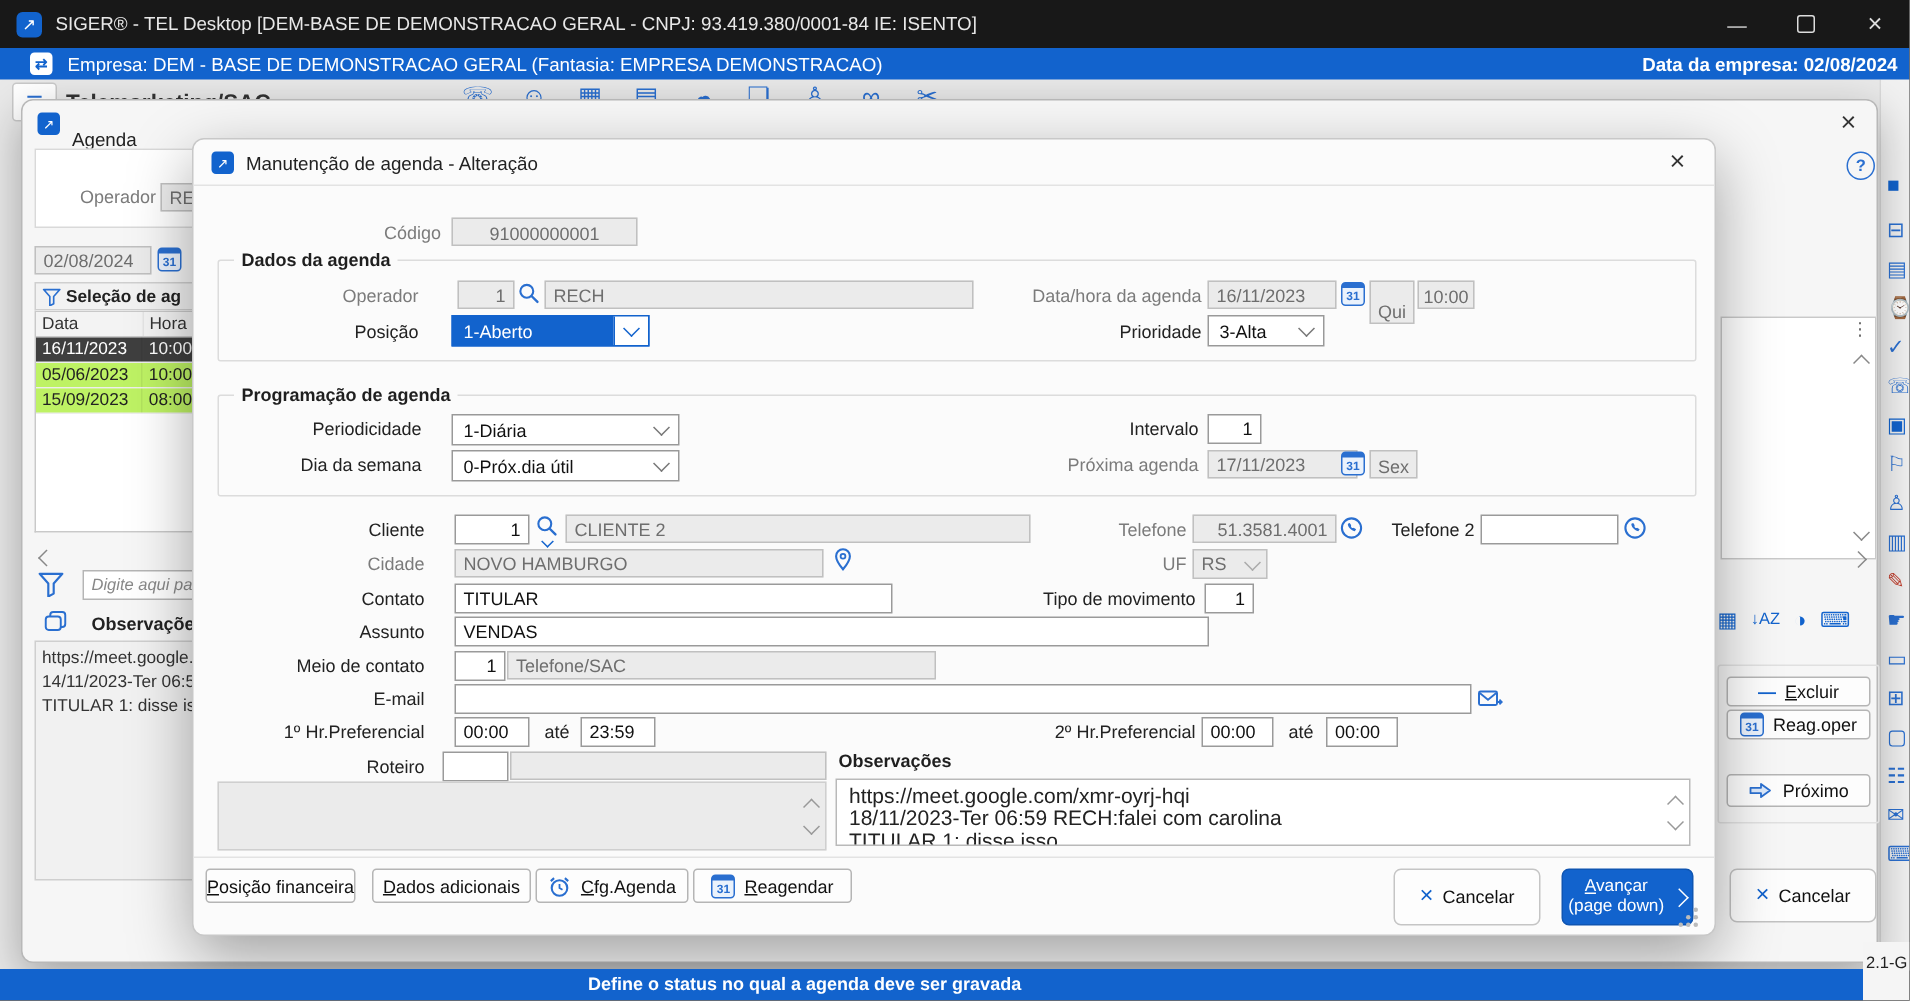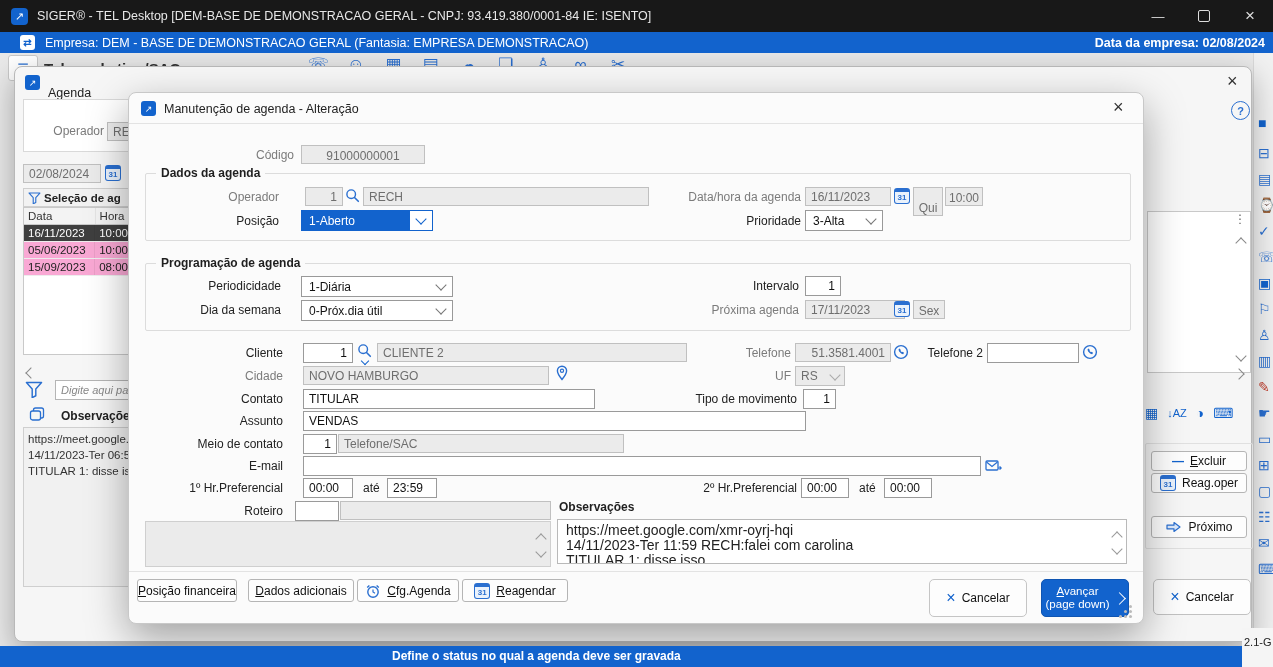--- a/index.html
+++ b/index.html
@@ -47,21 +47,21 @@
   .xglyph{color:#1263cd;font-size:16px;line-height:14px;}
   .bluebtn{background:#1263cd;border:1px solid #0f55b2;border-radius:5px;color:#fff;display:flex;align-items:center;justify-content:center;gap:6px;box-sizing:border-box;}
   .bluebtn .two{font-size:11.5px;text-align:center;line-height:13px;}
   .bluebtn .two .l1{display:block;}
   .bluebtn .two .l1::first-letter{text-decoration:underline;}
   .closex{font-size:18px;color:#333;line-height:18px;}
   
   .gwin{left:14px;top:66px;width:1236px;height:574px;background:#f6f6f6;border:1px solid #b8b8b8;border-radius:8px;box-shadow:0 10px 30px rgba(0,0,0,.30);z-index:5;}
   .gtitle{font-size:12.5px;color:#222;white-space:nowrap;}
   .gridhdr{background:#f3f3f3;border:1px solid #c9c9c9;display:flex;font-size:11.5px;color:#333;box-sizing:border-box;}
-  .gridrow{display:flex;font-size:11.5px;color:#222;background:#f9a8d4;border-bottom:1px solid #ededed;}
+  .gridrow{display:flex;font-size:11.5px;color:#222;background:#bef264;border-bottom:1px solid #ededed;}
   .gridrow.sel{background:#3f3f3f;color:#fff;}
   .cell-data{width:72px;padding:2px 0 2px 4px;box-sizing:border-box;}
   .cell-hora{width:34px;padding:2px 0 2px 4px;box-sizing:border-box;border-left:1px solid rgba(0,0,0,.06);}
   .obstxt{font-size:11.5px;color:#333;line-height:16px;white-space:nowrap;}
   .helpc{width:17px;height:17px;border:1.4px solid #2a6fd0;border-radius:50%;color:#2a6fd0;font-size:11px;font-weight:bold;display:flex;align-items:center;justify-content:center;}
   .kebab{color:#666;font-size:12px;line-height:10px;}
   
   .dlg{left:128px;top:92px;width:1014px;height:530px;background:#fbfbfb;border:1px solid #c8c8c8;border-radius:8px;box-shadow:0 14px 42px rgba(0,0,0,.35);z-index:10;}
   .dtitle{font-size:12.5px;color:#222;white-space:nowrap;}
   .sep{background:#e3e3e3;height:1px;}
@@ -450,21 +450,21 @@
     <div class="abs" style="left:430px;top:407px;font-weight:bold;font-size:12px;color:#1f1f1f;">Observações</div>
 
     <div class="abs" style="left:16px;top:428px;width:406px;height:46px;background:#ebebeb;border:1px solid #cfcfcf;box-sizing:border-box;">
       <div class="abs" style="right:5px;top:4px;"><span class="chv up" style="border-color:#999;"></span></div>
       <div class="abs" style="right:5px;bottom:6px;"><span class="chv down" style="border-color:#999;"></span></div>
     </div>
 
     <div class="abs" style="left:428px;top:426px;width:570px;height:45px;background:#fff;border:1px solid #b9b9b9;box-sizing:border-box;overflow:hidden;">
       <div style="padding:3px 20px 0 8px;font-size:14px;color:#222;line-height:15px;white-space:nowrap;">
         <div>https://meet.google.com/xmr-oyrj-hqi</div>
-        <div>14/11/2023-Ter 11:59 RECH:falei com carolina</div>
+        <div>18/11/2023-Ter 06:59 RECH:falei com carolina</div>
         <div>TITULAR 1: disse isso</div>
       </div>
       <div class="abs" style="right:5px;top:4px;"><span class="chv up" style="border-color:#999;"></span></div>
       <div class="abs" style="right:5px;bottom:6px;"><span class="chv down" style="border-color:#999;"></span></div>
     </div>
 
     <div class="abs sep" style="left:0;top:478px;width:1014px;"></div>
 
     <div class="abs btn" style="left:8px;top:486px;width:100px;height:23px;">
       <span class="cap acc">Posição financeira</span>

